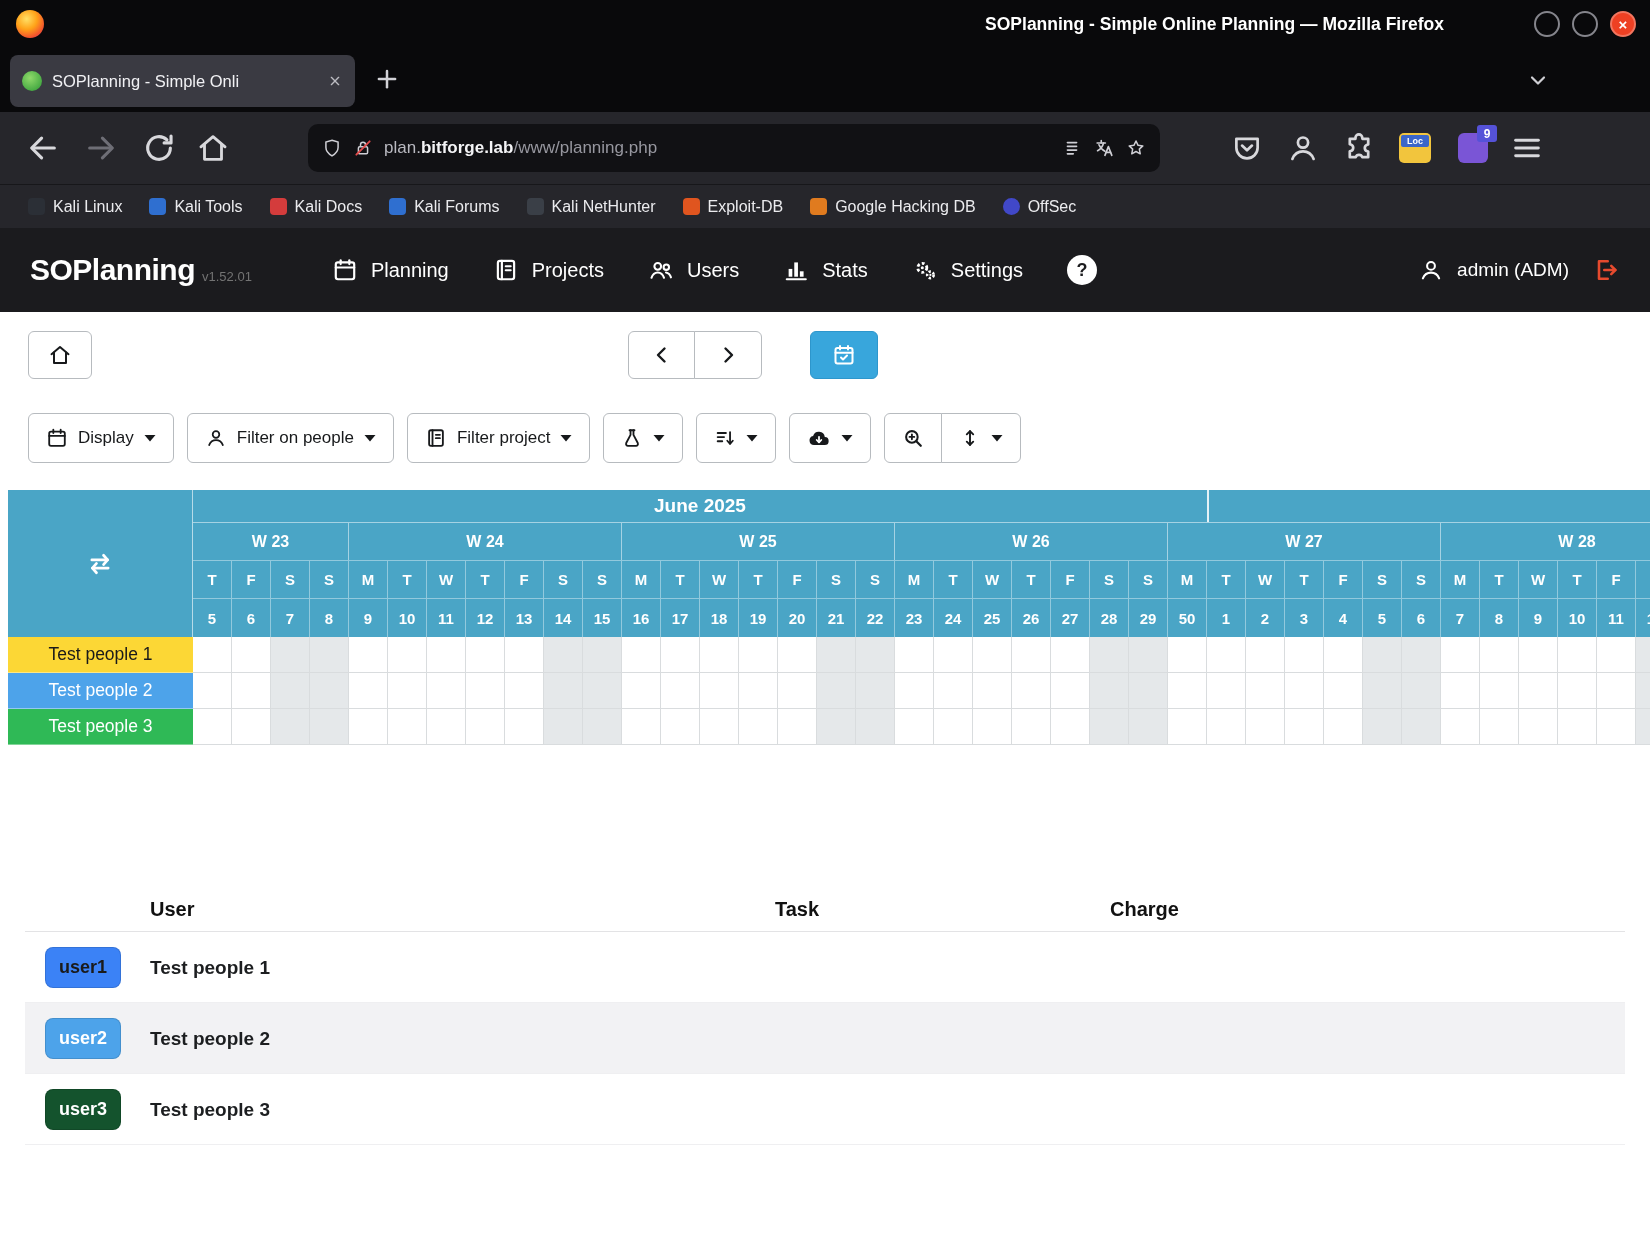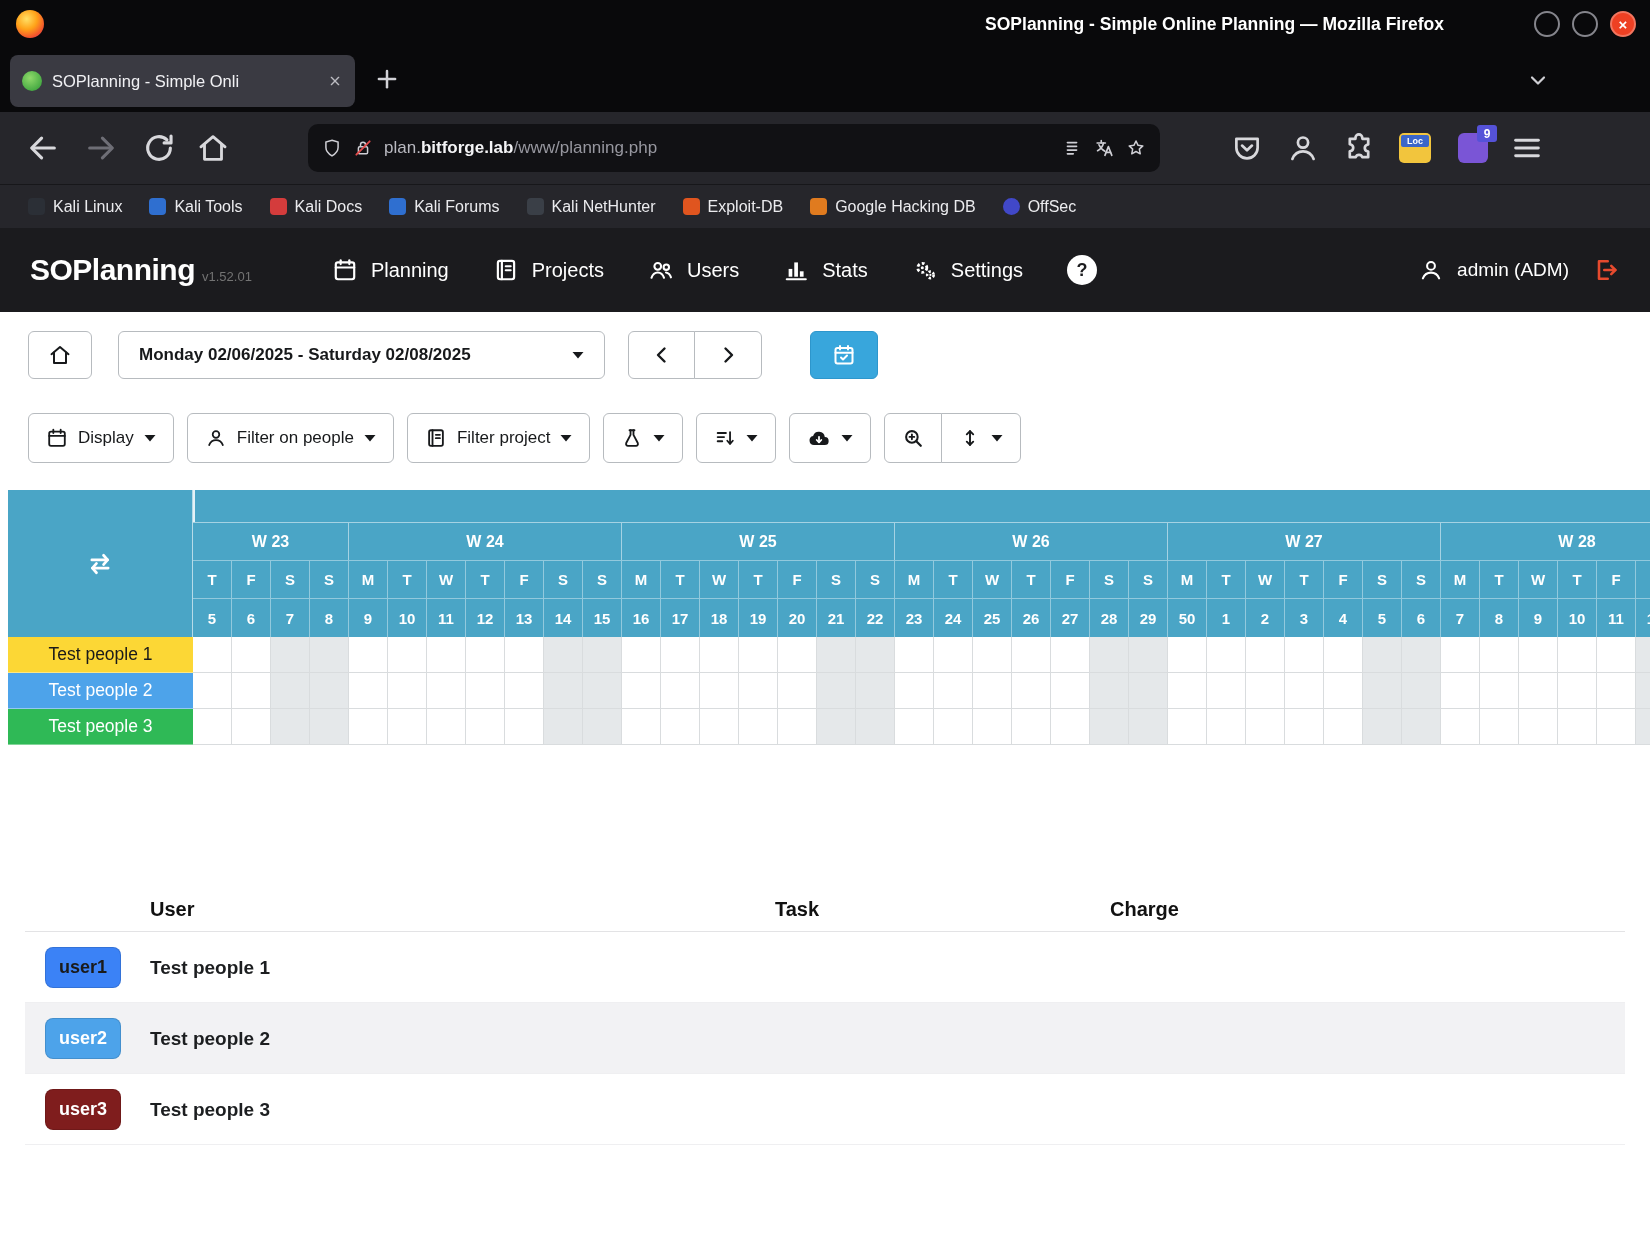--- a/index.html
+++ b/index.html
@@ -348,28 +348,20 @@
 
 <div id="toolbar1">
   <div class="btn" id="home-btn">
       <span class="ic s24">
         <svg viewBox="0 0 24 24" fill="none" stroke="currentColor" stroke-width="2" stroke-linecap="round" stroke-linejoin="round">
           <path d="M3.5 11.2L12 4l8.5 7.2"></path>
           <path d="M6 9.5V20h12V9.5"></path>
         </svg>
       </span>
     </div>
-  <div class="btn" id="date-btn">
-    <span>Monday 02/06/2025 - Saturday 02/08/2025</span>
-    <span class="ic caret">
-        <svg viewBox="0 0 12 8">
-          <path d="M0.5 1h11L6 7.5z" fill="currentColor"></path>
-        </svg>
-      </span>
-  </div>
   <div class="btn" id="prev-btn">
       <span class="ic s24">
         <svg viewBox="0 0 24 24" fill="none" stroke="currentColor" stroke-width="2.4" stroke-linecap="round" stroke-linejoin="round">
           <path d="M14.5 5.5L8 12l6.5 6.5"></path>
         </svg>
       </span>
     </div>
   <div class="btn" id="next-btn">
       <span class="ic s24">
         <svg viewBox="0 0 24 24" fill="none" stroke="currentColor" stroke-width="2.4" stroke-linecap="round" stroke-linejoin="round">
@@ -525,20 +517,23 @@
       </div>
       <div class="p-label" style="background: rgb(77, 163, 234); color: rgb(255, 255, 255);">
         <span>Test people 2</span>
       </div>
       <div class="p-label" style="background: rgb(47, 185, 86); color: rgb(255, 255, 255);">
         <span>Test people 3</span>
       </div>
     </div>
   <div id="g-right">
     <div class="g-row" id="month-row">
+        <div class="m-cell" style="width:1014px">
+          <span>June 2025</span>
+        </div>
         <div class="m-cell m-rest"></div>
       </div>
     <div class="g-row" id="week-row">
         <div class="w-cell" style="width:156px">
           <span>W 23</span>
         </div>
         <div class="w-cell" style="width:273px">
           <span>W 24</span>
         </div>
         <div class="w-cell" style="width:273px">
@@ -765,16 +760,16 @@
   </div>
 <div class="a-row">
       <span class="u-badge" style="background:#3b82f6;color:#1a1a1a">user1</span>
       <span class="a-name">Test people 1</span>
     </div>
     <div class="a-row alt">
       <span class="u-badge" style="background:#4da3ea;color:#ffffff">user2</span>
       <span class="a-name">Test people 2</span>
     </div>
     <div class="a-row">
-      <span class="u-badge" style="background:#7f1d1d;color:#ffffff">user3</span>
+      <span class="u-badge" style="background:#14532d;color:#ffffff">user3</span>
       <span class="a-name">Test people 3</span>
     </div>
   </div>
 
 </body></html>

